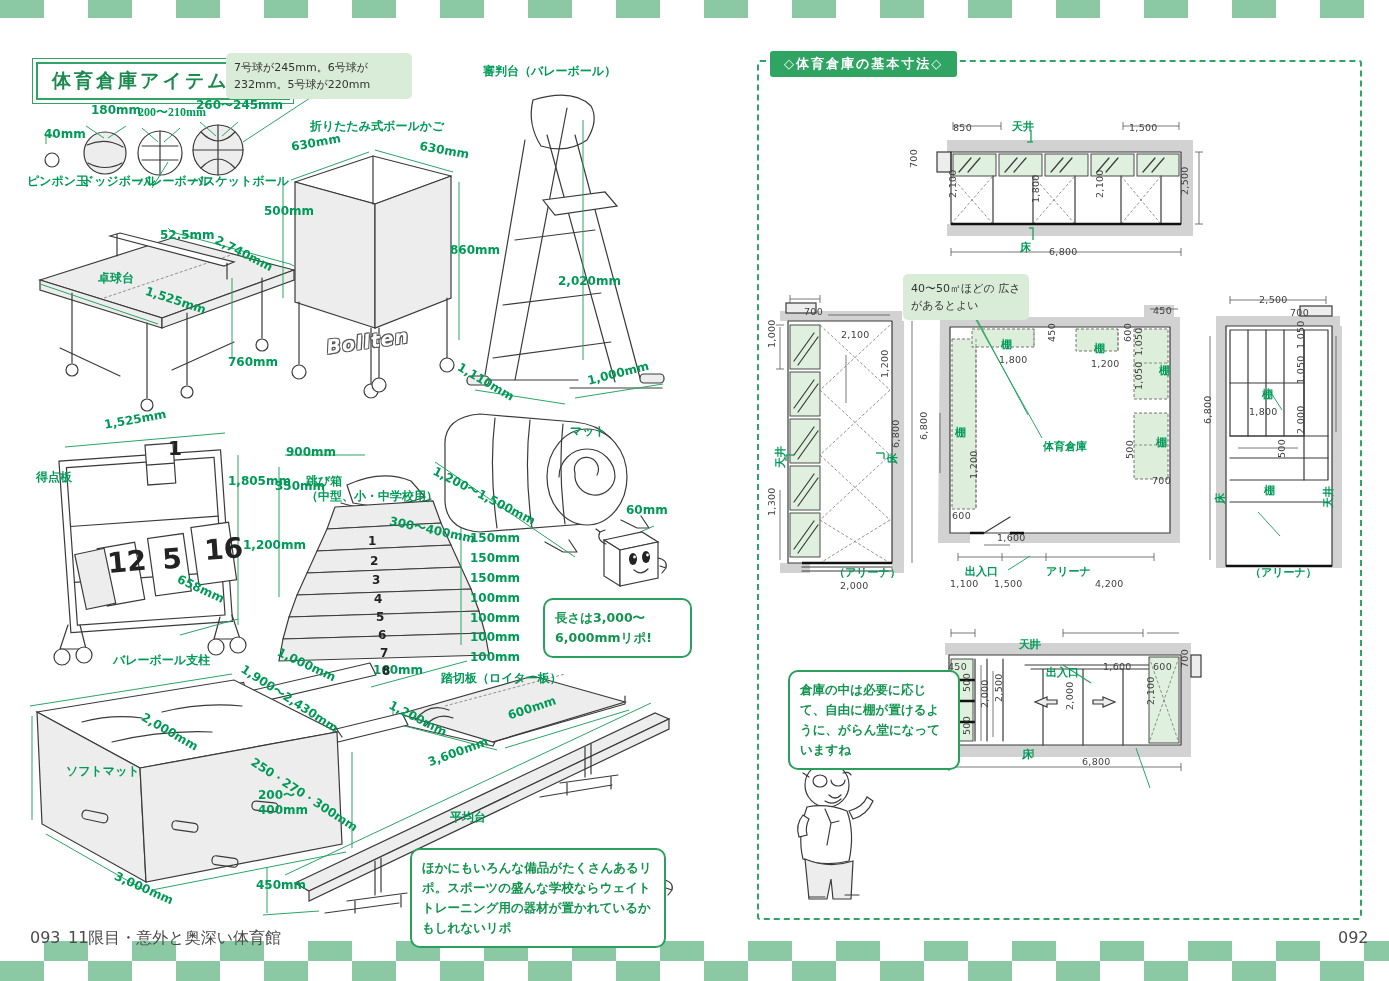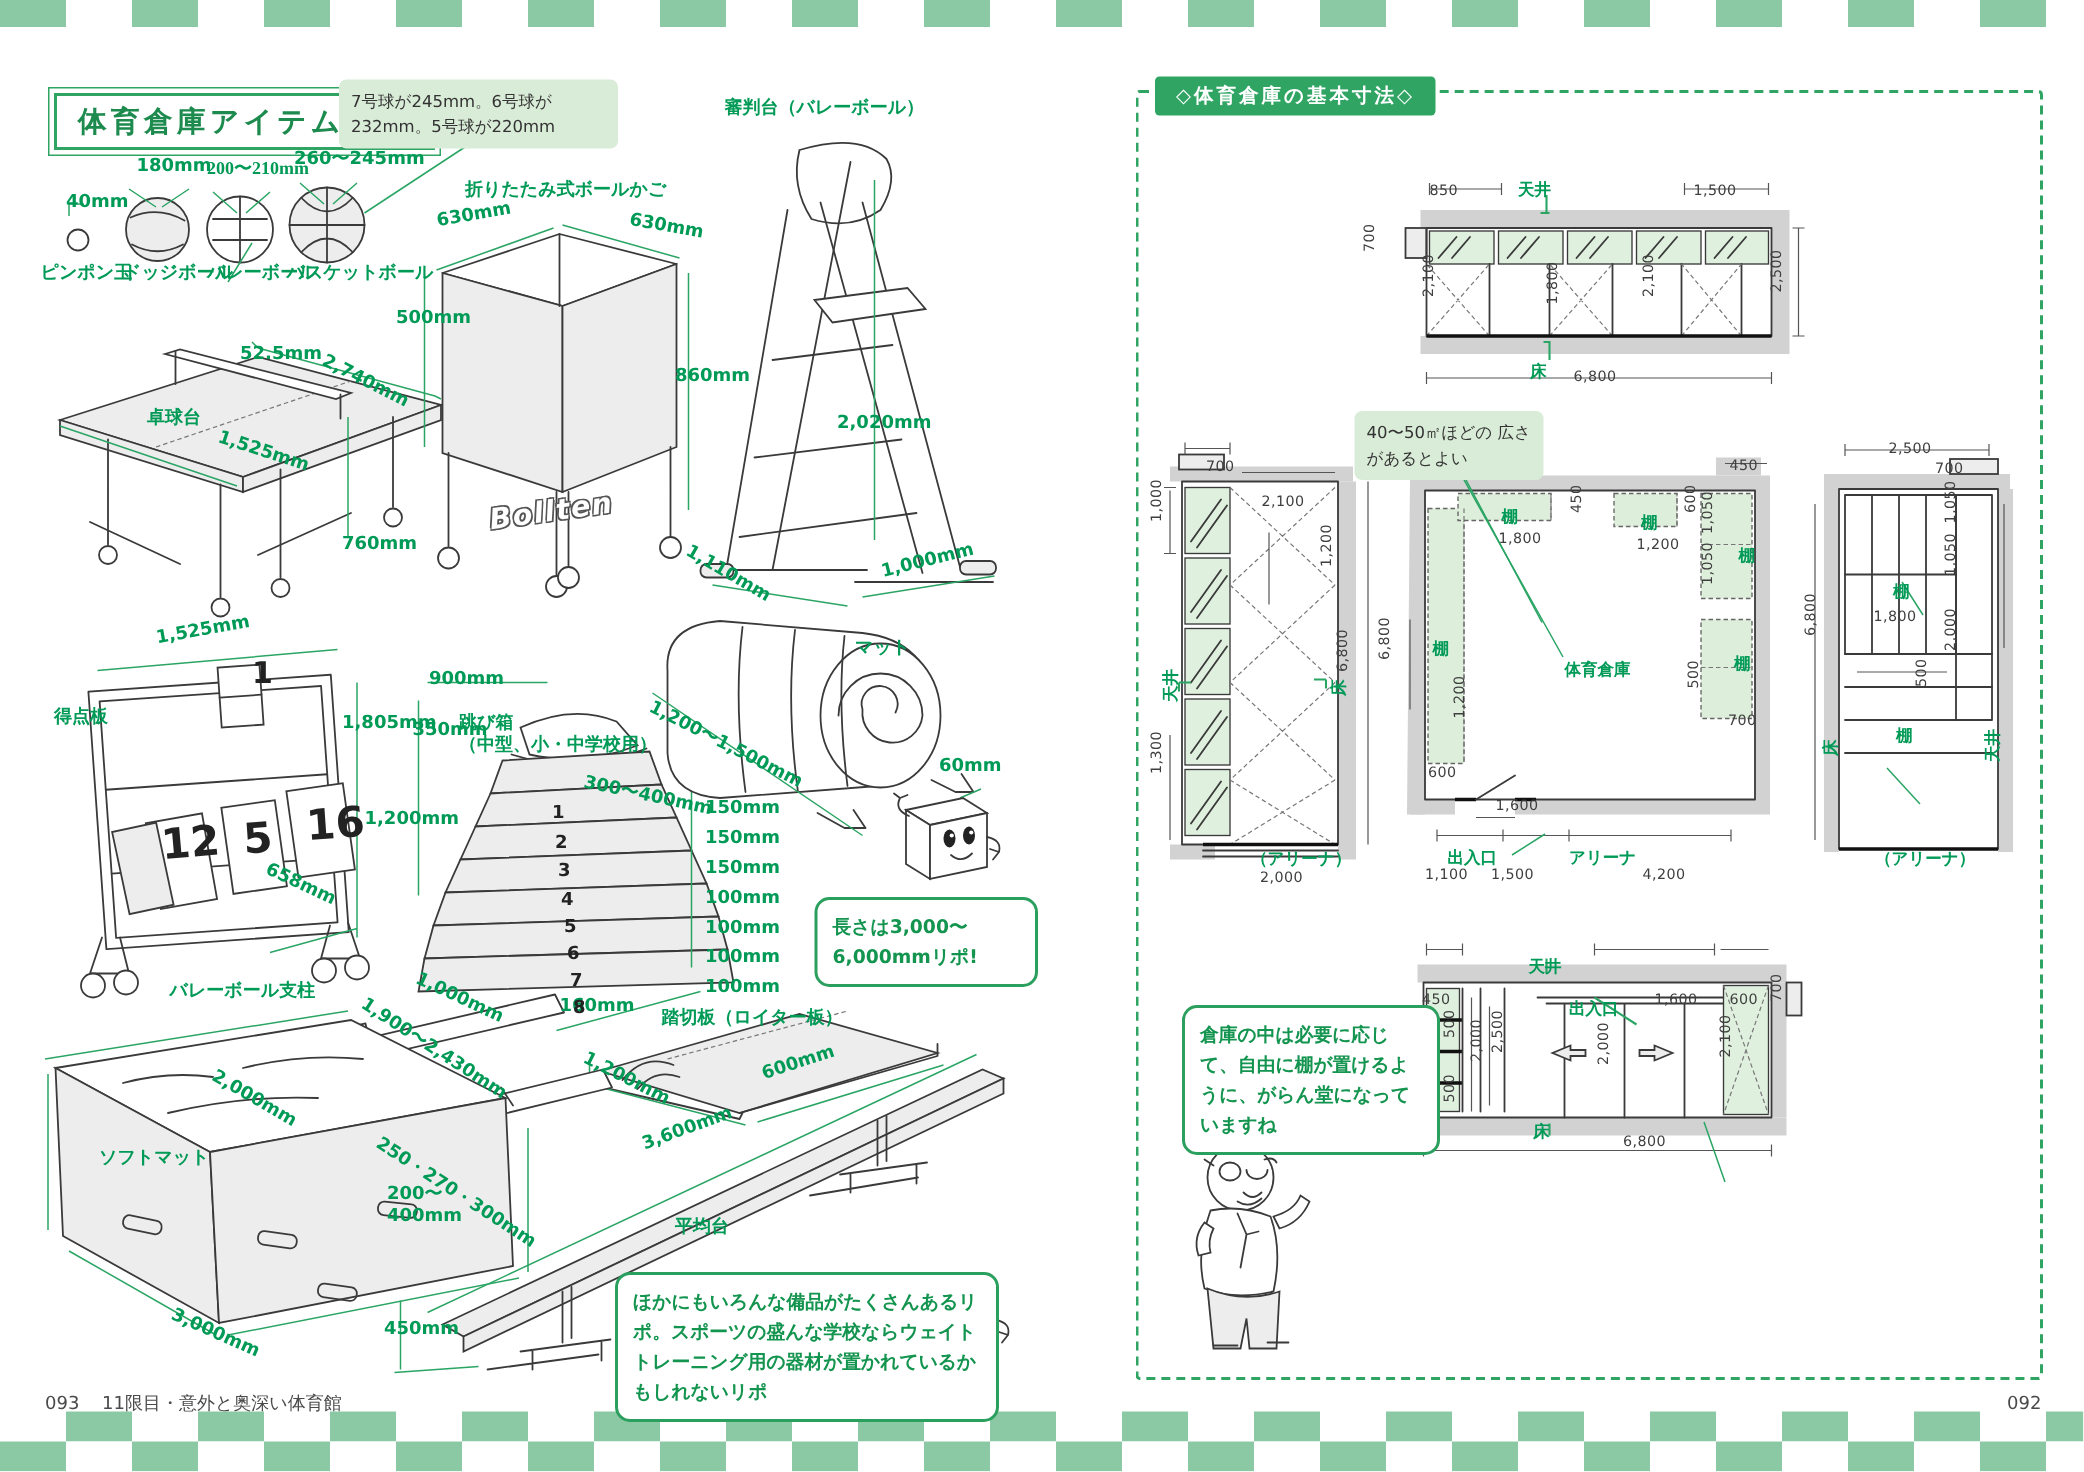--- a/index.html
+++ b/index.html
@@ -6,21 +6,21 @@
   #stage{position:relative;width:1389px;height:981px;background:#ffffff;overflow:hidden;
          font-family:"DejaVu Sans",sans-serif;}
   .checker{position:absolute;left:0;width:1389px;height:20px;}
   .ck-top{top:0;background:repeating-linear-gradient(90deg,#8bc9a5 0 44px,#ffffff 44px 88px);height:18px;}
   .ck-b1{top:941px;background:repeating-linear-gradient(90deg,#ffffff 0 44px,#8bc9a5 44px 88px);}
   .ck-b2{top:961px;background:repeating-linear-gradient(90deg,#8bc9a5 0 44px,#ffffff 44px 88px);}
   .lb{position:absolute;white-space:pre-line;transform-origin:0 0;line-height:1.25;}
   .d{color:#009a57;font-weight:bold;font-size:12px;}
   .gl{color:#009a57;font-weight:bold;font-size:11px;}
   .bd{color:#3f3f3f;font-size:9.5px;letter-spacing:0.3px;}
-  .ft{color:#4a4a4a;font-size:12px;}
+  .ft{color:#4a4a4a;font-size:16px;}
   .num1{color:#222;font-weight:bold;font-size:20px;}
   .num2{color:#222;font-weight:bold;font-size:28px;}
   .numS{color:#222;font-weight:bold;font-size:12px;}
   .brand{color:#fff;font-weight:bold;font-style:italic;font-size:19px;letter-spacing:1px;
          text-shadow:-1px -1px 0 #555,1px -1px 0 #555,-1px 1px 0 #555,1px 1px 0 #555;}
   .note{position:absolute;background:#d9ecd7;color:#333;font-size:11px;padding:6px 8px;
         border-radius:5px;line-height:1.55;}
   .bub{position:absolute;background:#fff;border:2px solid #2ba05e;border-radius:10px;
        color:#13944f;font-weight:bold;font-size:12.5px;padding:8px 10px;line-height:1.6;}
   .titlebox{position:absolute;left:36px;top:62px;border:2px solid #2fa463;outline:1px solid #2fa463;

